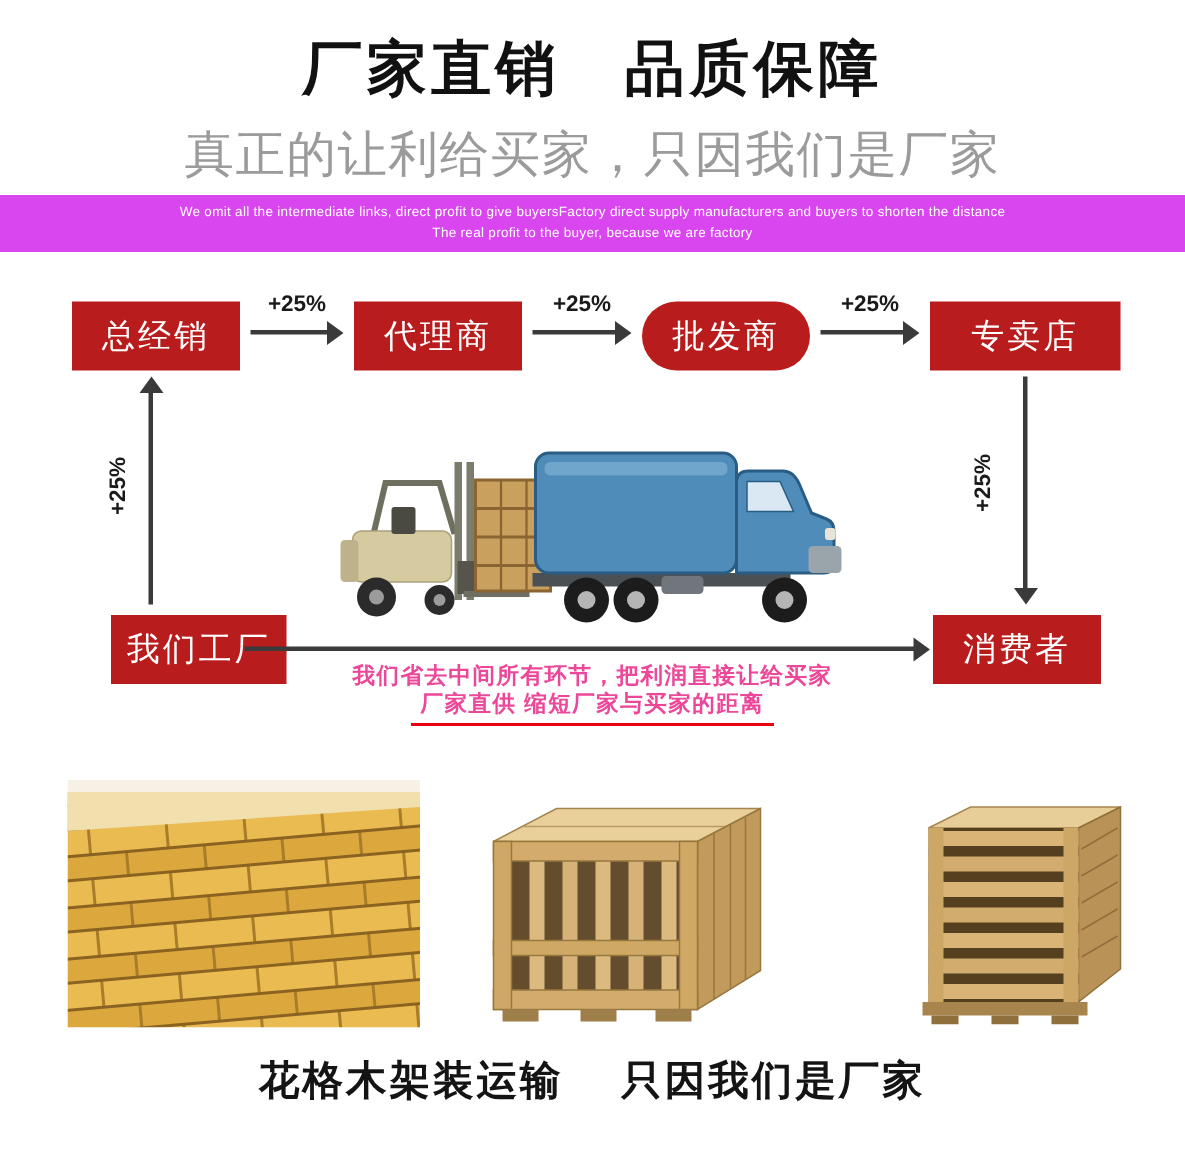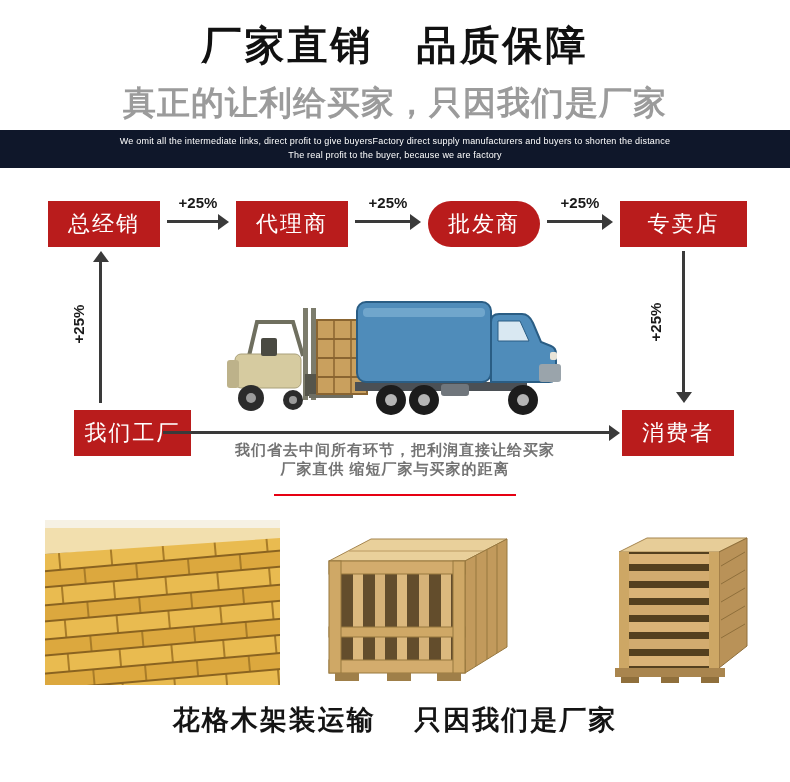--- a/index.html
+++ b/index.html
@@ -23,29 +23,29 @@
     font-weight: 900;
     letter-spacing: 3px;
     color: #111111;
   }
 
   .subtitle {
     position: absolute;
     top: 81px; left: 0; width: 100%;
     text-align: center;
     font-size: 33px;
-    font-weight: 700;
+    font-weight: 400;
     letter-spacing: 1px;
     color: #9b9b9b;
   }
 
   .banner {
     position: absolute;
     top: 130px; left: 0; width: 100%; height: 38px;
-    background: #0f172a;
+    background: #d946ef;
     color: #ffffff;
     display: flex;
     flex-direction: column;
     justify-content: center;
     text-align: center;
     font-size: 9px;
     line-height: 1.55;
     letter-spacing: 0.2px;
   }
 
@@ -97,29 +97,29 @@
     bottom: 0; left: 0; width: 0; height: 0;
     border-top: 11px solid #3a3a3a;
     border-left: 8px solid transparent;
     border-right: 8px solid transparent;
   }
 
   .note {
     position: absolute;
     left: 0; width: 100%;
     text-align: center;
-    color: #737373;
+    color: #ec4899;
     font-size: 15px;
     font-weight: 700;
     letter-spacing: 1px;
   }
   .note .underlined {
     display: inline-block;
     border-bottom: 2px solid #e60012;
-    padding: 0 6px 15px;
+    padding: 0 6px 3px;
   }
 
   .illus { position: absolute; }
 
   .caption {
     position: absolute;
     top: 702px; left: 0; width: 100%;
     text-align: center;
     font-size: 27px;
     font-weight: 600;

